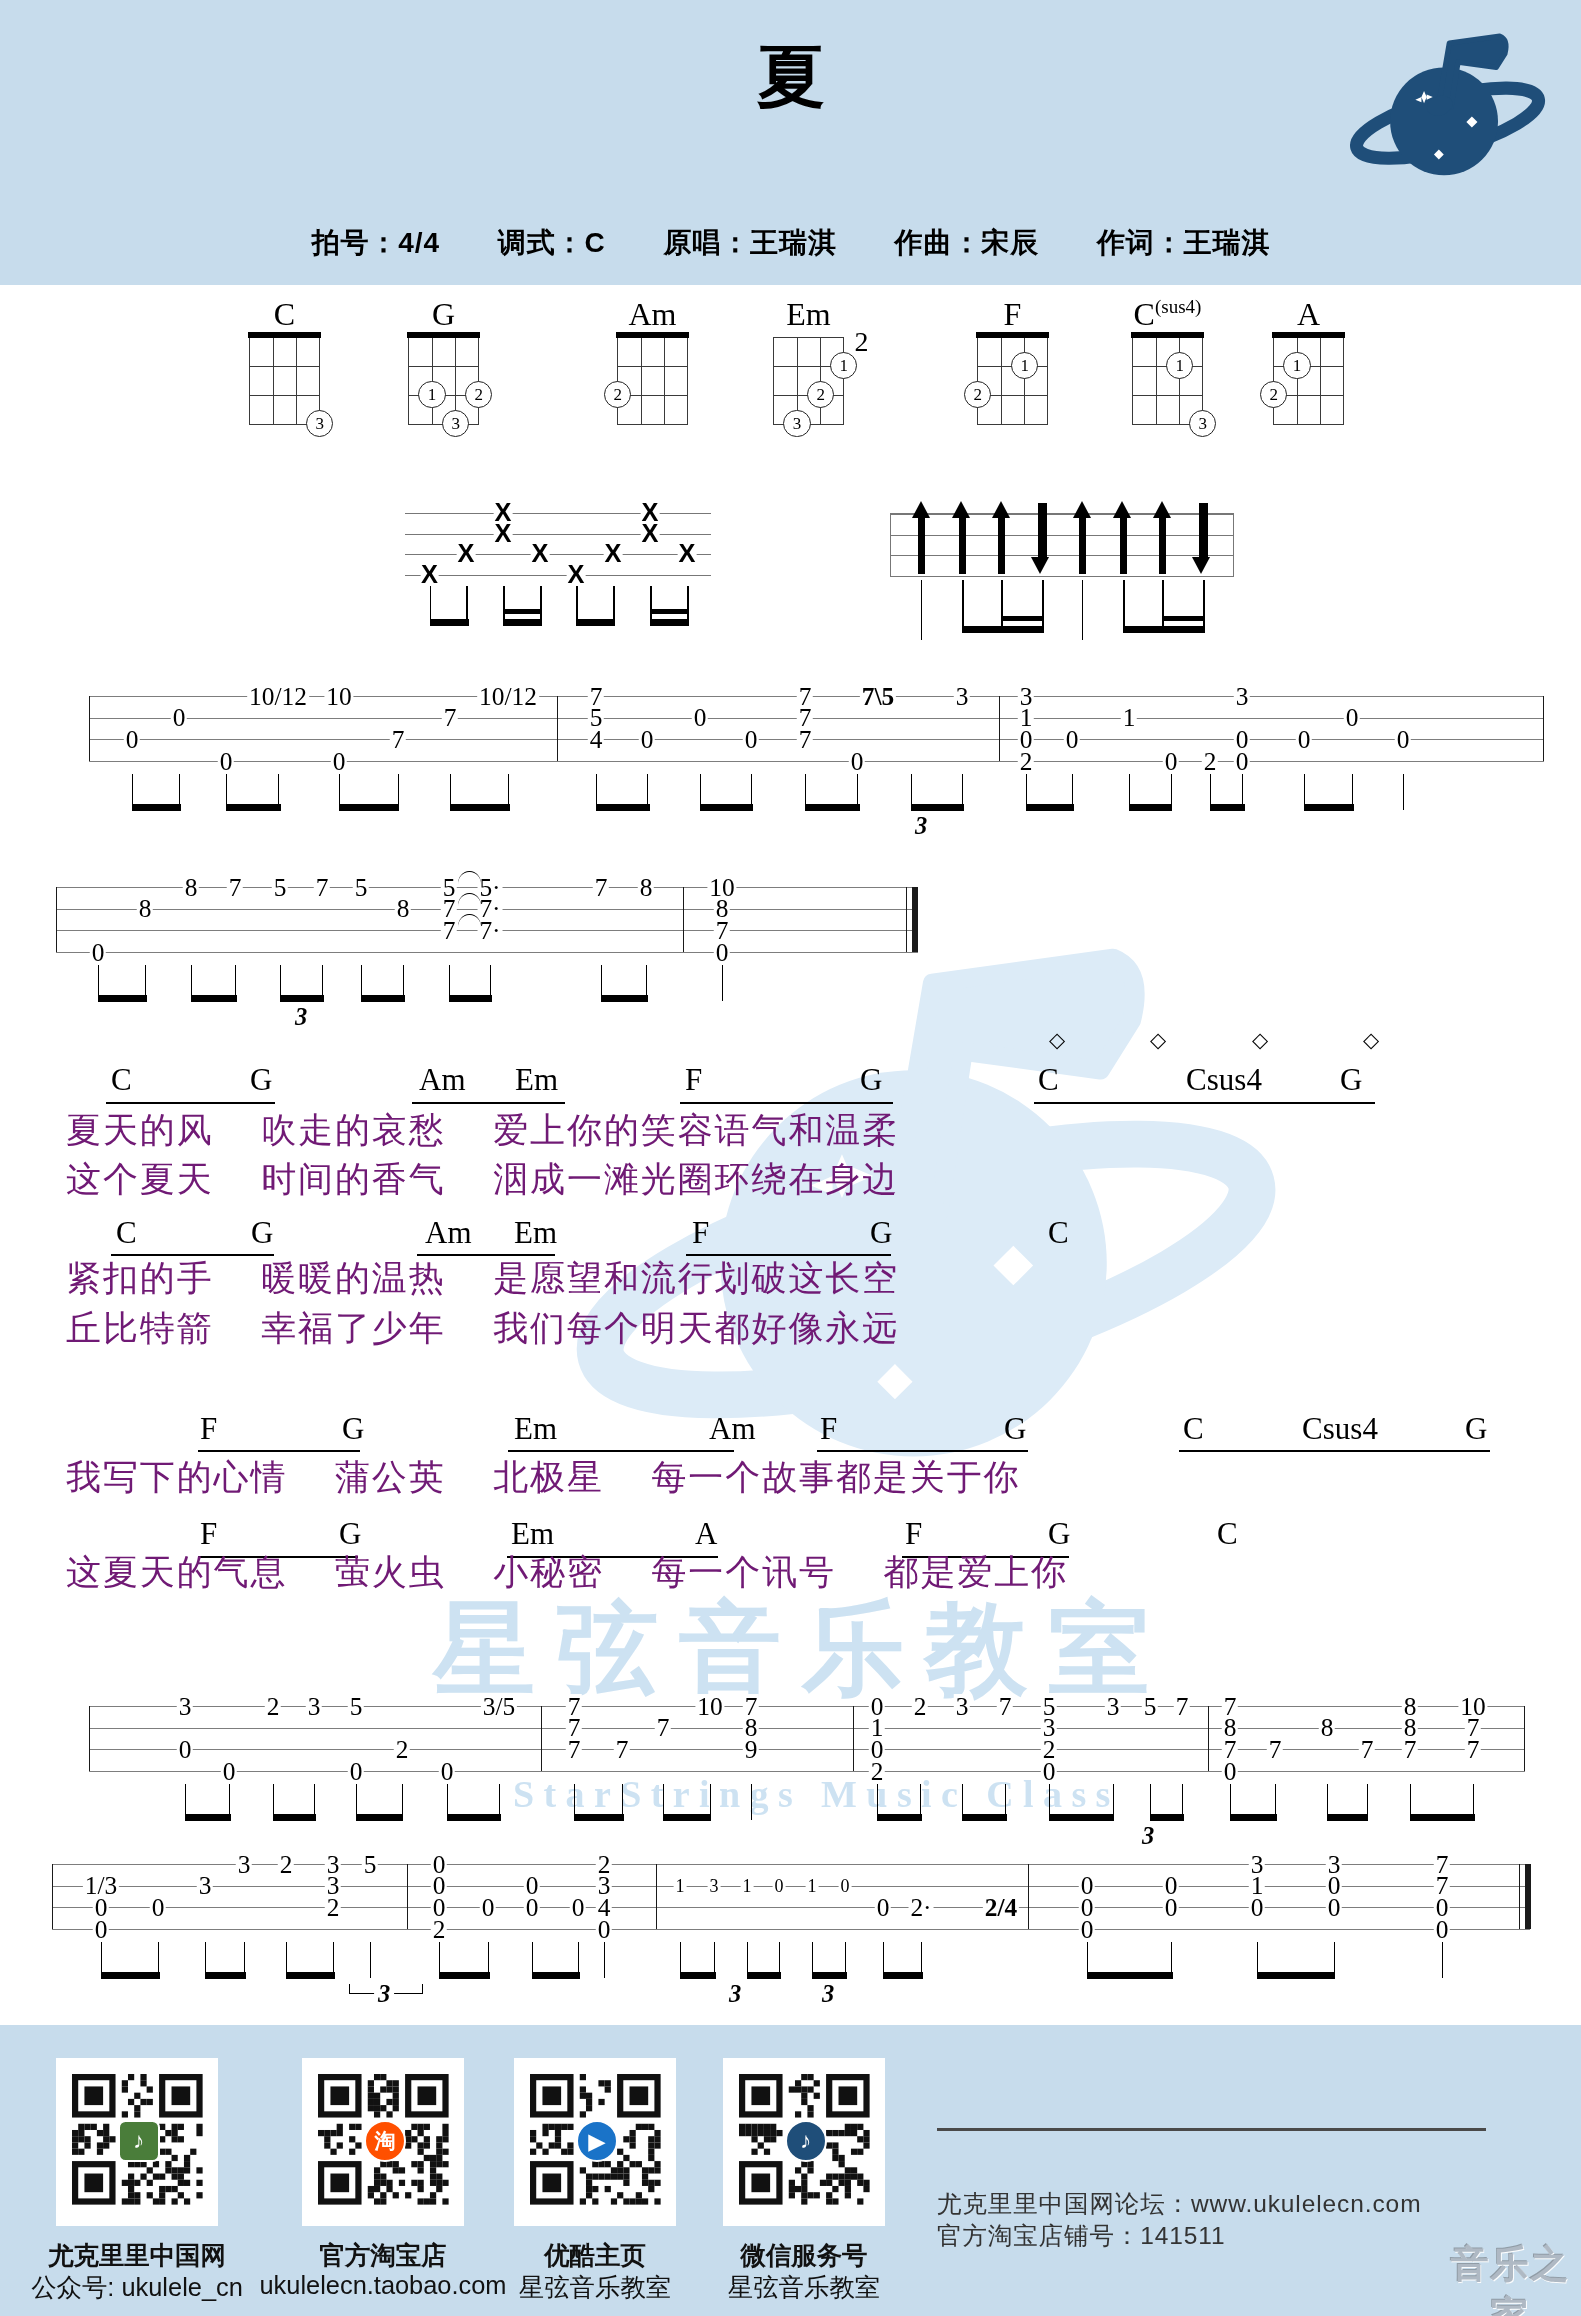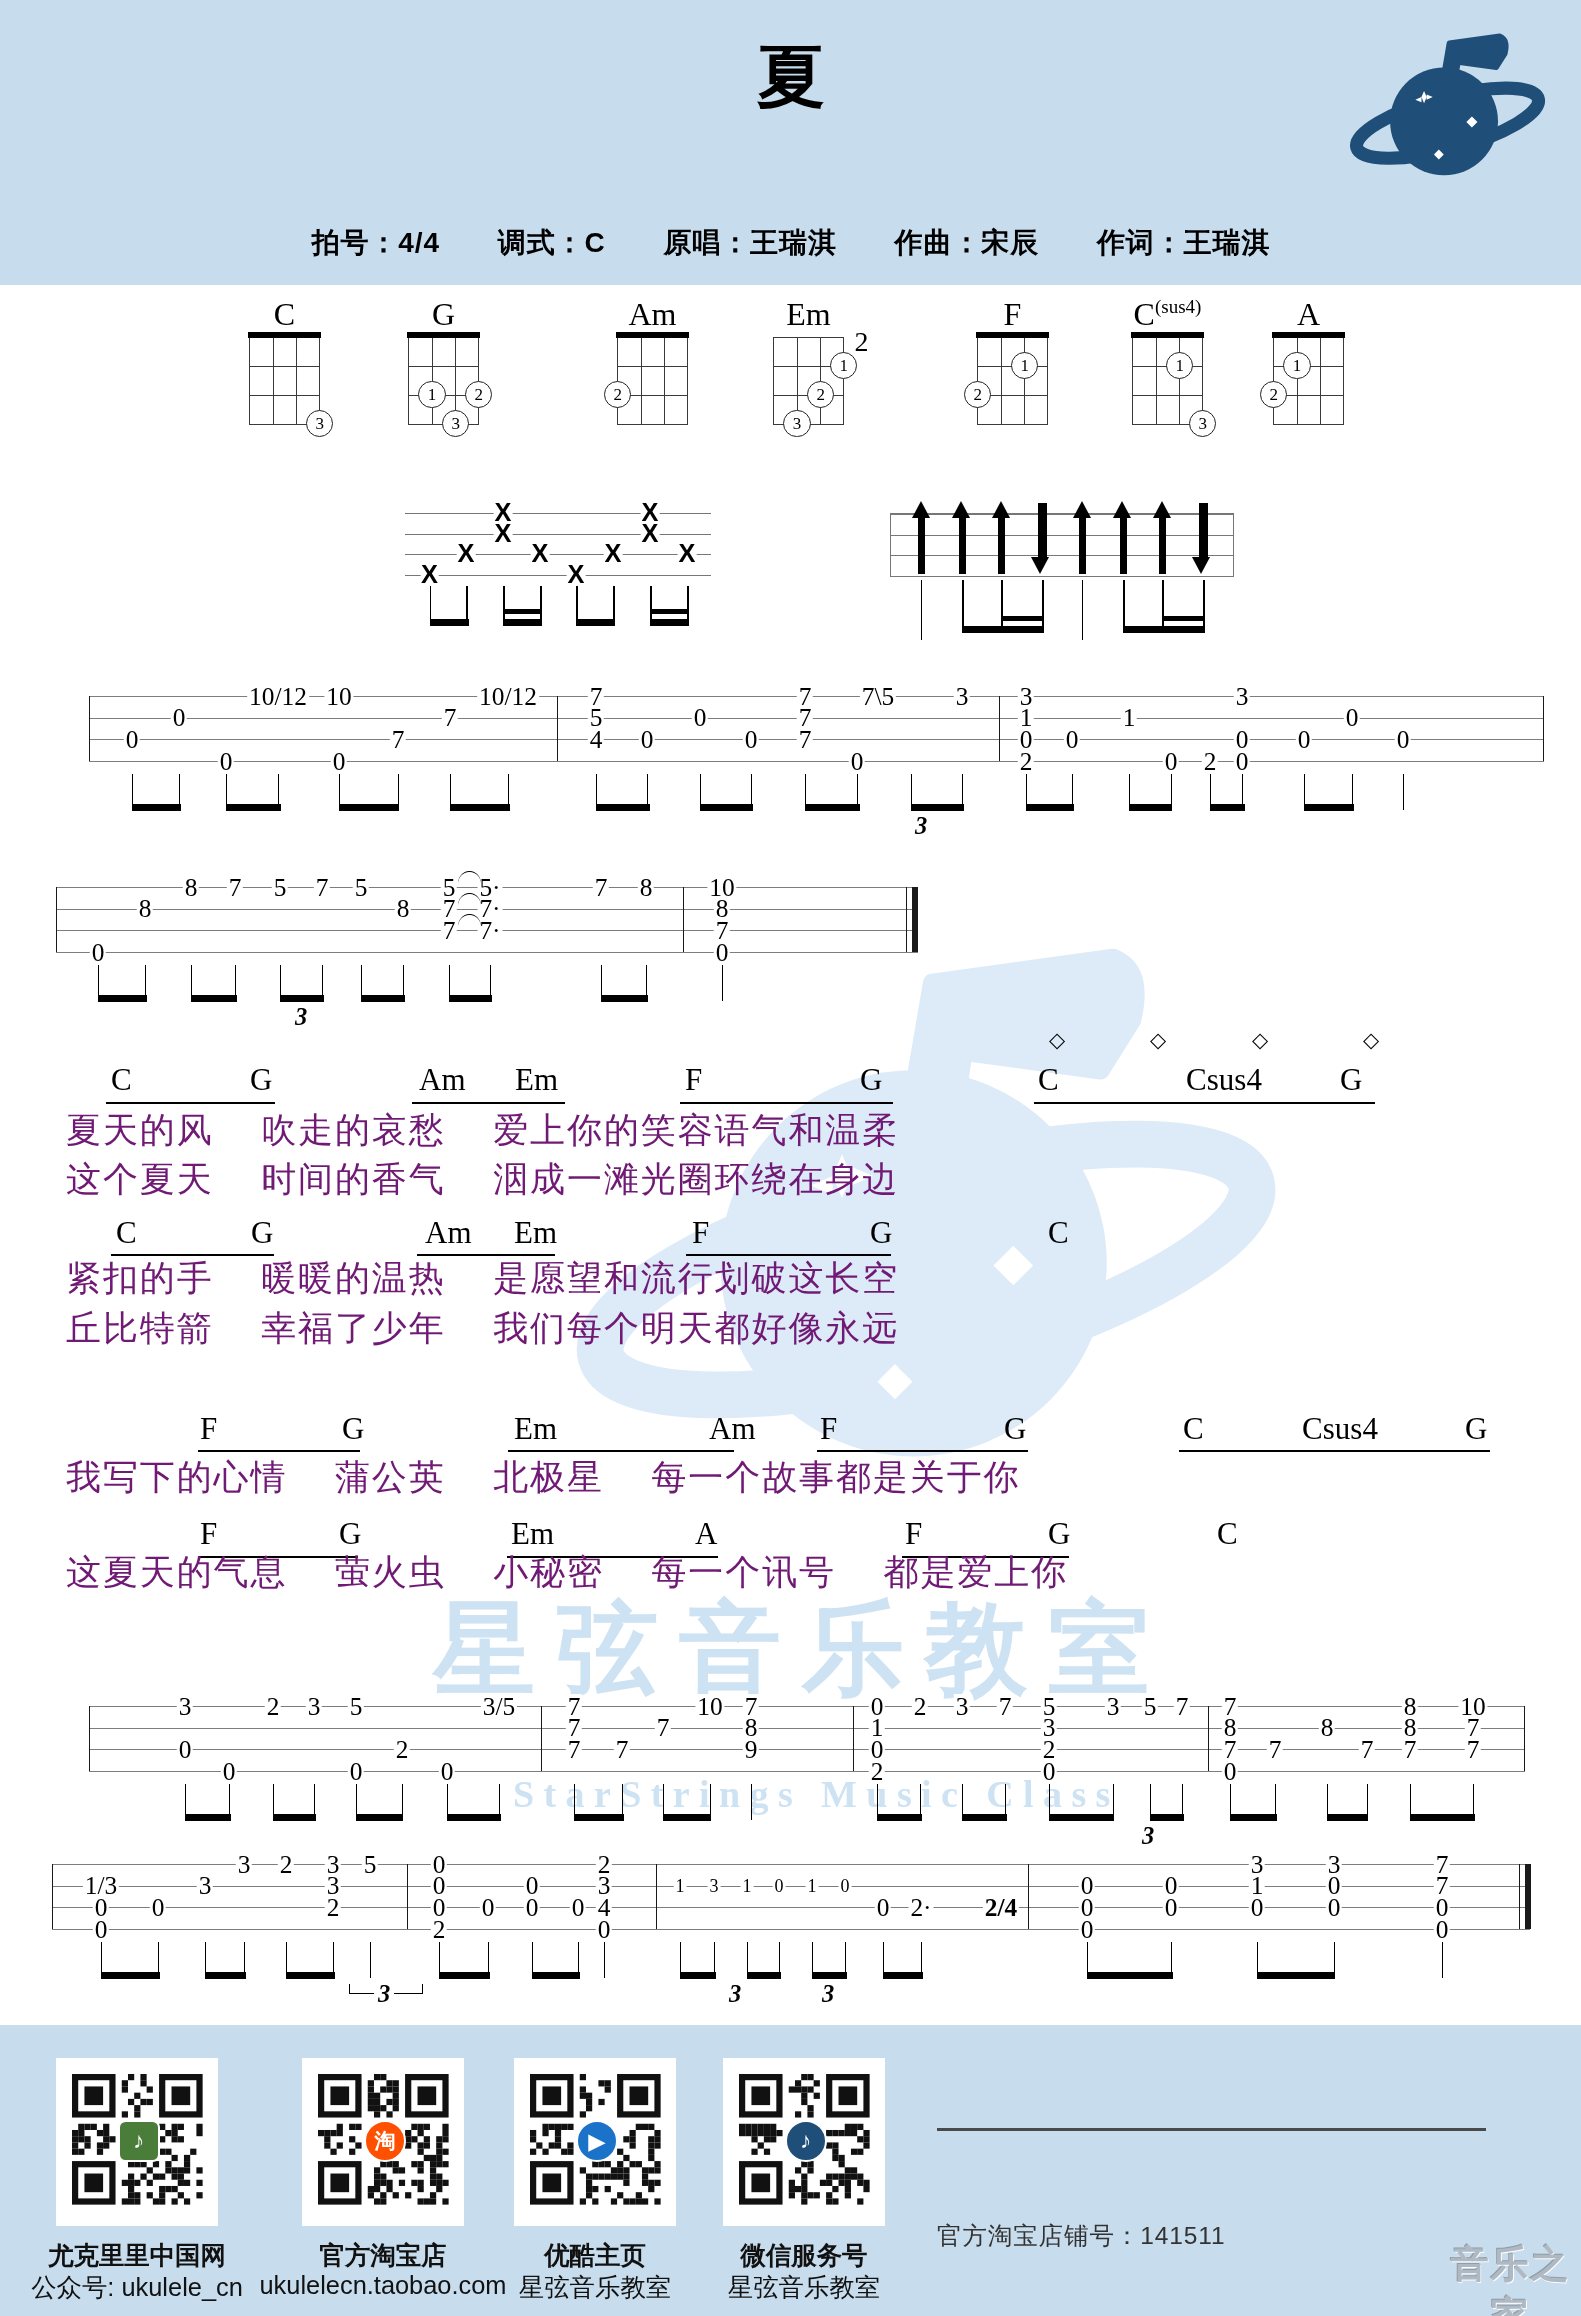--- a/index.html
+++ b/index.html
@@ -345,21 +345,21 @@
         <div class="tnum" style="left: 507px; top: -12.2px;">7</div>
         <div class="tnum" style="left: 507px; top: 9.4px;">5</div>
         <div class="tnum" style="left: 507px; top: 31px;">4</div>
         <div class="tnum" style="left: 558px; top: 31px;">0</div>
         <div class="tnum" style="left: 611px; top: 9.4px;">0</div>
         <div class="tnum" style="left: 662px; top: 31px;">0</div>
         <div class="tnum" style="left: 716px; top: -12.2px;">7</div>
         <div class="tnum" style="left: 716px; top: 9.4px;">7</div>
         <div class="tnum" style="left: 716px; top: 31px;">7</div>
         <div class="tnum" style="left: 768px; top: 53px;">0</div>
-        <div class="tnum" style="left: 789px; top: -12.2px;">7\5</div>
+        <div class="tnum" style="left: 789px; top: -12.2px; font-weight: bold;">7\5</div>
         <div class="tnum" style="left: 873px; top: -12.2px;">3</div>
         <div class="tnum" style="left: 937px; top: -12.2px;">3</div>
         <div class="tnum" style="left: 937px; top: 9.4px;">1</div>
         <div class="tnum" style="left: 937px; top: 31px;">0</div>
         <div class="tnum" style="left: 937px; top: 53px;">2</div>
         <div class="tnum" style="left: 983px; top: 31px;">0</div>
         <div class="tnum" style="left: 1040px; top: 9.4px;">1</div>
         <div class="tnum" style="left: 1082px; top: 53px;">0</div>
         <div class="tnum" style="left: 1121px; top: 53px;">2</div>
         <div class="tnum" style="left: 1153px; top: -12.2px;">3</div>
@@ -1107,19 +1107,20 @@
             <rect x="92.39999999999999" y="132" width="6.6" height="6.6" fill="#111"></rect>
             <rect x="99" y="132" width="6.6" height="6.6" fill="#111"></rect>
             <rect x="125.39999999999999" y="132" width="6.6" height="6.6" fill="#111"></rect>
           </svg></div>
         <div class="qrbadge" style="left: 62px; top: 62px; width: 38px; height: 38px; background: rgb(31, 78, 121); border-radius: 50%; font-size: 22.6px; border: 2.8px solid rgb(255, 255, 255);">♪</div>
       </div>
       <div class="qrcap sans" style="left: 804px; top: 2239px; font-weight: bold;">微信服务号</div>
       <div class="qrcap sans" style="left: 804px; top: 2271px;">星弦音乐教室</div>
     </div>
   <div class="follow-rule"></div>
+  <div class="follow-line" style="top:2187px">尤克里里中国网论坛：www.ukulelecn.com</div>
   <div class="follow-line" style="top:2219px">官方淘宝店铺号：141511</div>
   <div class="badge">
     <div class="b1">音乐之家</div>
 
   </div>
 </div>
 
 
 </body></html>

